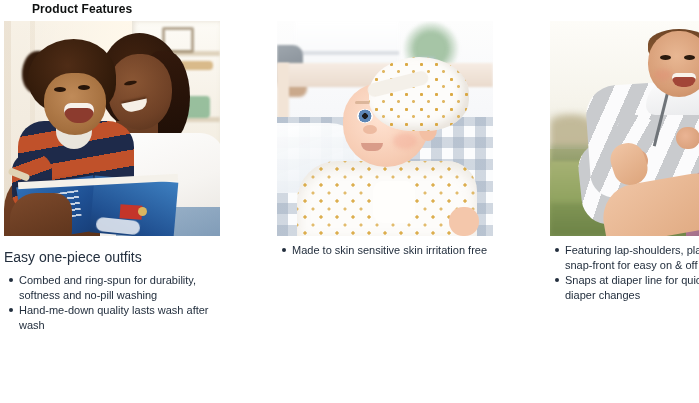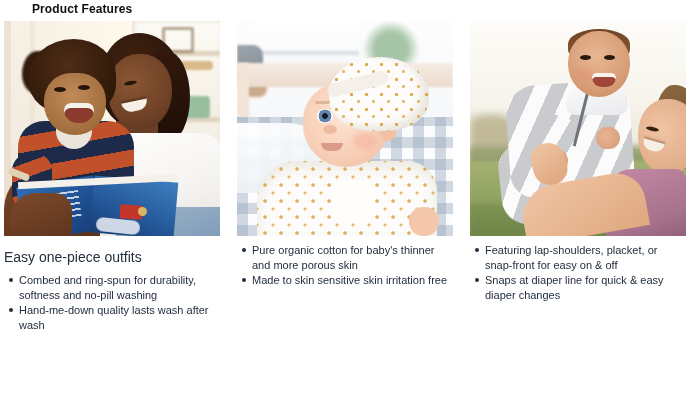--- a/index.html
+++ b/index.html
@@ -11,21 +11,21 @@
   .page{position:relative;width:699px;height:403px;}
 
   .page-title{
     position:absolute;left:3px;top:1px;
     font-size:12px;font-weight:bold;color:#0f1111;
     letter-spacing:0.1px;line-height:16px;padding-left:29px;
   }
 
   .columns{
     position:absolute;left:4px;top:21px;width:688px;
-    display:flex;flex-direction:row;
+    display:flex;flex-direction:row;gap:40px;
   }
   .col{width:216px;margin-right:17px;}
   .col:last-child{margin-right:0;}
 
   .photo{
     width:216px;height:215px;overflow:hidden;position:relative;
     background:#f3efe8;
   }
   .photo .layer{position:absolute;}
 
@@ -307,21 +307,20 @@
         <div class="layer browR"></div>
         <div class="layer eyeL"></div>
         <div class="layer eyeR"></div>
         <div class="layer nose"></div>
         <div class="layer mouth"></div>
         <div class="layer hat"></div>
         <div class="layer hatdots"></div>
         <div class="layer hatbrim"></div>
       </div>
       <ul class="feat">
-        <li>Pure organic cotton for baby's thinner and more porous skin</li>
         <li>Made to skin sensitive skin irritation free</li>
       </ul>
     </div>
 
     <div class="col">
       <div class="photo p3">
         <div class="layer sky"></div>
         <div class="layer treeL"></div>
         <div class="layer hill"></div>
         <div class="layer grass"></div>

